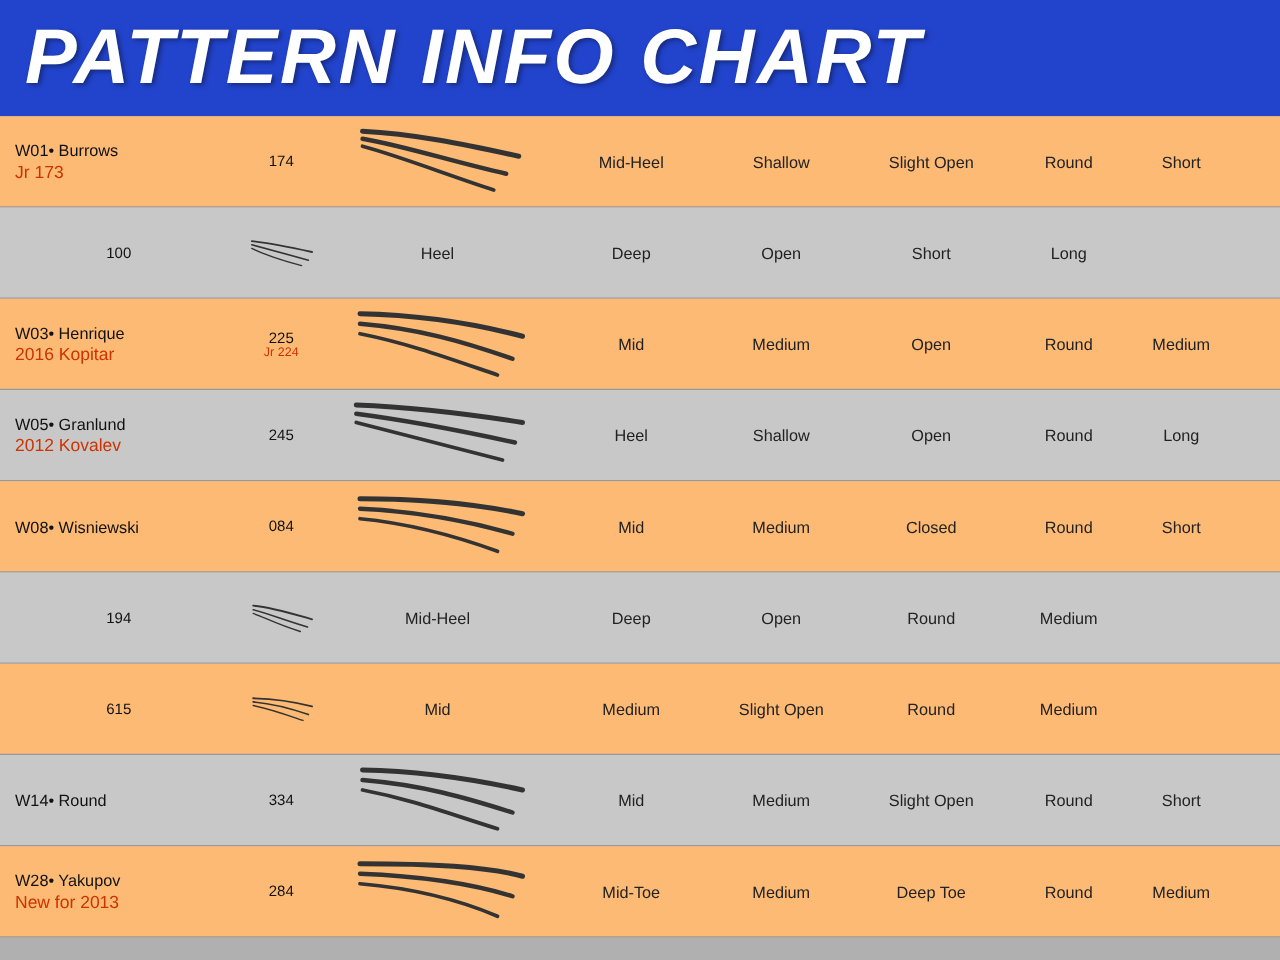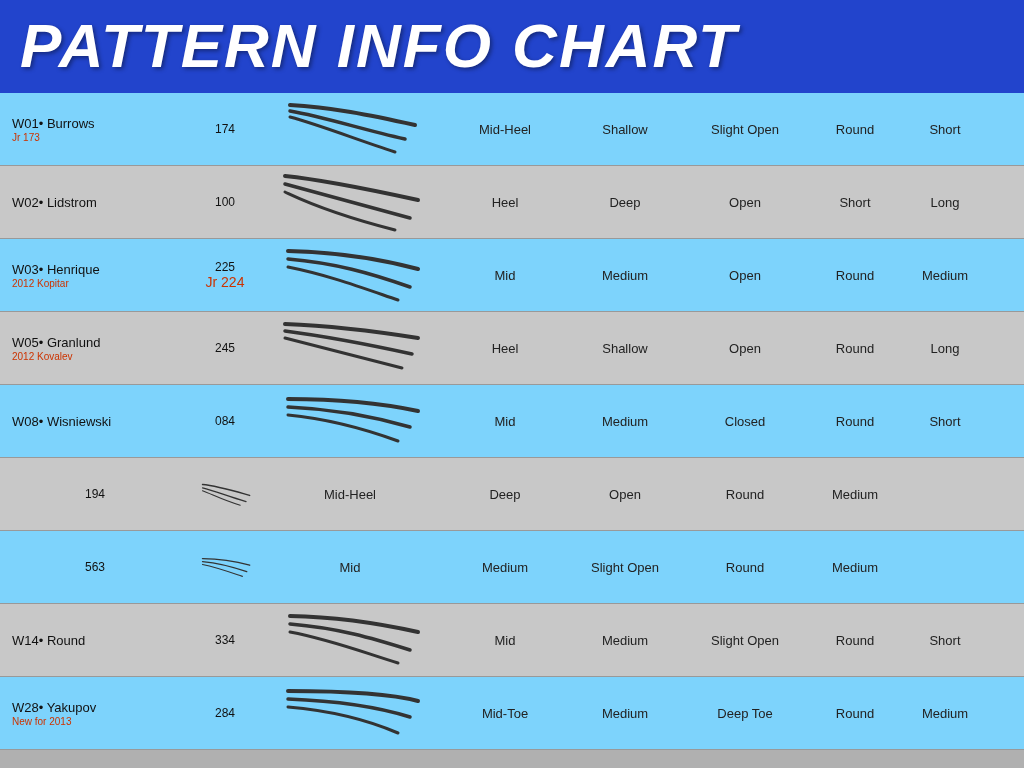--- a/index.html
+++ b/index.html
@@ -62,21 +62,21 @@
       align-items: center;
       min-height: 72px;
       border-bottom: 1px solid #999;
     }
 
     .row.shaded {
       background: #c8c8c8;
     }
 
     .row.white {
-      background: #7dd3fc;
+      background: #fdba74;
     }
 
     .cell {
       text-align: center;
       padding: 4px 6px;
       font-size: 13px;
       color: #222;
     }
 
     .cell.player-name {
@@ -85,37 +85,37 @@
       font-size: 13px;
       font-weight: normal;
     }
 
     .player-main {
       font-size: 13px;
       color: #111;
     }
 
     .player-sub {
-      font-size: 10px;
+      font-size: 14px;
       color: #cc3300;
       margin-top: 1px;
     }
 
     .code-cell {
       text-align: center;
       padding: 0 4px;
     }
 
     .code-main {
       font-size: 12px;
       color: #111;
     }
 
     .code-sub {
-      font-size: 14px;
+      font-size: 10px;
       color: #cc3300;
     }
 
     
     .stick-cell {
       display: flex;
       align-items: center;
       justify-content: center;
       height: 72px;
     }
@@ -150,43 +150,40 @@
       <path d="M20,20 C50,28 85,42 125,55" stroke="#333" stroke-width="3" stroke-linecap="round" fill="none"></path>
     </svg>
         </div>
         <div class="cell">Mid-Heel</div>
         <div class="cell">Shallow</div>
         <div class="cell">Slight Open</div>
         <div class="cell">Round</div>
         <div class="cell">Short</div>
       </div>
       <div class="row shaded">
-        <div class="cell player-name">
-          <div class="player-main">W02• Lidstrom</div>
-        </div>
         <div class="cell code-cell">
           <div class="code-main">100</div>
         </div>
         <div class="cell stick-cell">
           <svg viewBox="0 0 160 65" fill="none" xmlns="http://www.w3.org/2000/svg">
       <path d="M15,6 C35,8 75,14 148,30" stroke="#333" stroke-width="4" stroke-linecap="round" fill="none"></path>
       <path d="M15,14 C30,18 65,28 140,48" stroke="#333" stroke-width="3.5" stroke-linecap="round" fill="none"></path>
       <path d="M15,22 C28,28 55,42 125,60" stroke="#333" stroke-width="3" stroke-linecap="round" fill="none"></path>
     </svg>
         </div>
         <div class="cell">Heel</div>
         <div class="cell">Deep</div>
         <div class="cell">Open</div>
         <div class="cell">Short</div>
         <div class="cell">Long</div>
       </div>
       <div class="row white">
         <div class="cell player-name">
           <div class="player-main">W03• Henrique</div>
-          <div class="player-sub">2012 Kopitar</div>
+          <div class="player-sub">2016 Kopitar</div>
         </div>
         <div class="cell code-cell">
           <div class="code-main">225</div>
           <div class="code-sub">Jr 224</div>
         </div>
         <div class="cell stick-cell">
           <svg viewBox="0 0 160 65" fill="none" xmlns="http://www.w3.org/2000/svg">
       <path d="M18,8 C70,9 110,16 148,26" stroke="#333" stroke-width="4" stroke-linecap="round" fill="none"></path>
       <path d="M18,16 C65,20 100,30 140,44" stroke="#333" stroke-width="3.5" stroke-linecap="round" fill="none"></path>
       <path d="M18,24 C58,32 90,44 128,57" stroke="#333" stroke-width="3" stroke-linecap="round" fill="none"></path>
@@ -251,21 +248,21 @@
     </svg>
         </div>
         <div class="cell">Mid-Heel</div>
         <div class="cell">Deep</div>
         <div class="cell">Open</div>
         <div class="cell">Round</div>
         <div class="cell">Medium</div>
       </div>
       <div class="row white">
         <div class="cell code-cell">
-          <div class="code-main">563</div>
+          <div class="code-main">615</div>
         </div>
         <div class="cell stick-cell">
           <svg viewBox="0 0 160 65" fill="none" xmlns="http://www.w3.org/2000/svg">
       <path d="M18,8 C70,9 110,16 148,26" stroke="#333" stroke-width="4" stroke-linecap="round" fill="none"></path>
       <path d="M18,16 C65,20 100,30 140,44" stroke="#333" stroke-width="3.5" stroke-linecap="round" fill="none"></path>
       <path d="M18,24 C58,32 90,44 128,57" stroke="#333" stroke-width="3" stroke-linecap="round" fill="none"></path>
     </svg>
         </div>
         <div class="cell">Mid</div>
         <div class="cell">Medium</div>

